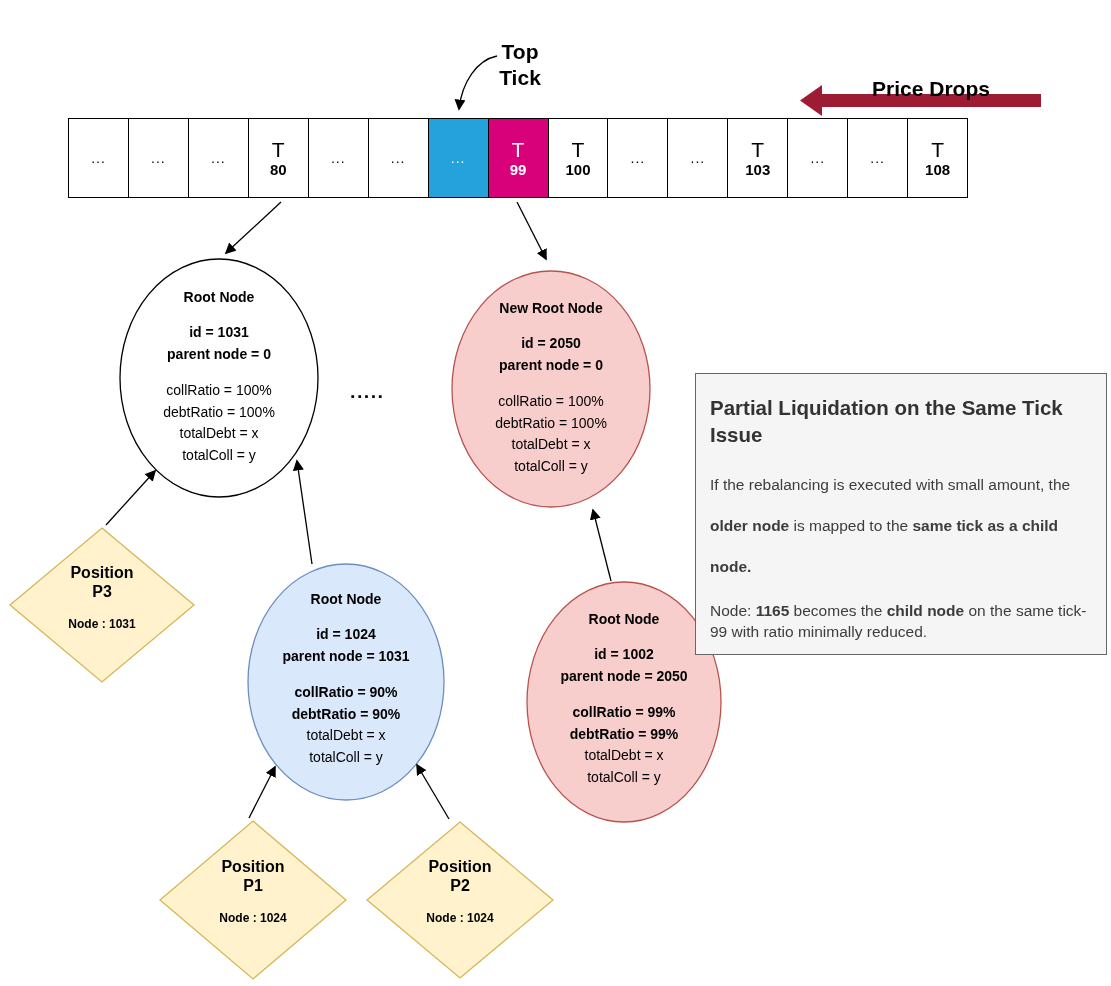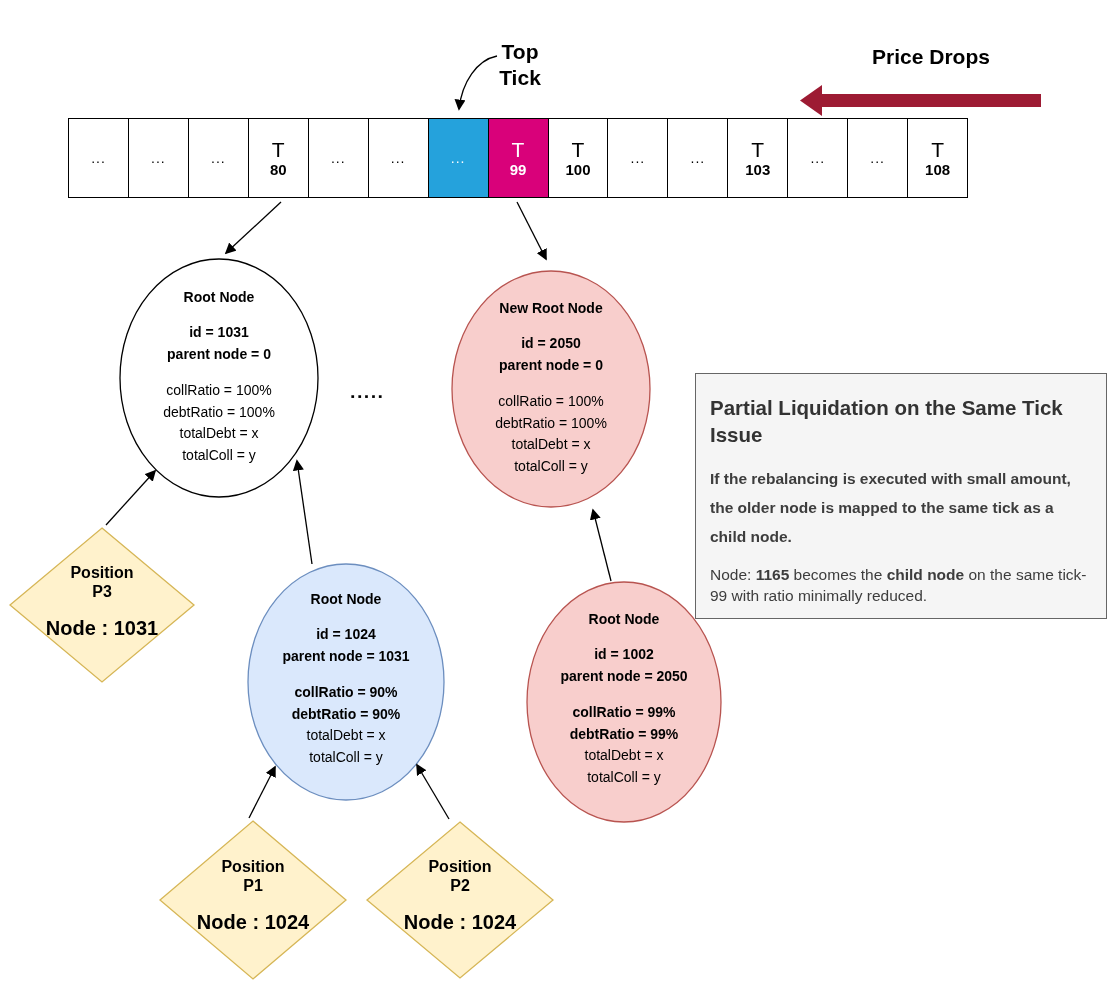--- a/index.html
+++ b/index.html
@@ -22,44 +22,44 @@
   .cell .cl{font-size:21px;line-height:23px;}
   .cell .cs{font-size:15px;line-height:18px;font-weight:bold;}
   .cell .cs:empty{display:none;}
   .cell.dots-cell .cl{font-size:14px;letter-spacing:1px;line-height:16px;}
   .cell.hl-blue{background:var(--tick_blue);color:#fff;}
   .cell.hl-magenta{background:var(--tick_magenta);color:#fff;}
 
   
   .big-label{position:absolute;z-index:3;font-weight:bold;font-size:21px;line-height:26px;text-align:center;}
   #top-tick-label{left:490px;top:6px;width:60px;margin-top:33px;}
-  #price-drops-label{left:820px;top:44px;width:222px;}
+  #price-drops-label{left:820px;top:76px;width:222px;}
   #dots-sep{position:absolute;left:351px;top:390px;z-index:3;font-size:11px;letter-spacing:3px;font-weight:bold;}
 
   
   .node-text{position:absolute;width:190px;text-align:center;z-index:3;font-size:14px;}
   .node-text .nt{font-weight:bold;line-height:20px;margin-bottom:15px;}
   .node-text .ln{line-height:21.5px;}
   .node-text .ln.gap{margin-top:15px;}
   .node-text .b{font-weight:bold;}
 
   
   .pos-text{position:absolute;width:170px;text-align:center;z-index:3;}
   .pos-text .pl{font-weight:bold;font-size:16px;line-height:19px;}
-  .pos-text .pn{font-weight:bold;font-size:20px;margin-top:16px;}
+  .pos-text .pn{font-weight:bold;font-size:12px;margin-top:16px;}
 
   
   .note{
     position:absolute;left:695px;top:373px;width:382px;z-index:3;
     background:var(--note_bg);border:1.5px solid var(--note_border);
     padding:20px 14px 12px 14px;color:#333;
   }
   .note-title{font-weight:bold;font-size:20.5px;line-height:27px;}
   .note p{margin:0;font-size:15.5px;color:#3d3d3d;}
-  .note .note-p1{margin-top:16px;line-height:29px;font-weight:bold;}
+  .note .note-p1{margin-top:16px;line-height:41px;}
   .note .note-p2{margin-top:13px;line-height:21px;}
 
   
   .el-white{fill:#fff;stroke:#000;stroke-width:1.3;}
   .el-pink{fill:var(--pink_fill);stroke:var(--pink_border);stroke-width:1.3;}
   .el-blue{fill:var(--blue_fill);stroke:var(--blue_border);stroke-width:1.3;}
   .dm-yellow{fill:var(--yellow_fill);stroke:var(--yellow_border);stroke-width:1.3;}
   .arrow-line{fill:none;stroke:#000;stroke-width:1.3;}
   .price-shape{fill:var(--arrow_dark_red);stroke:none;}
 </style>

